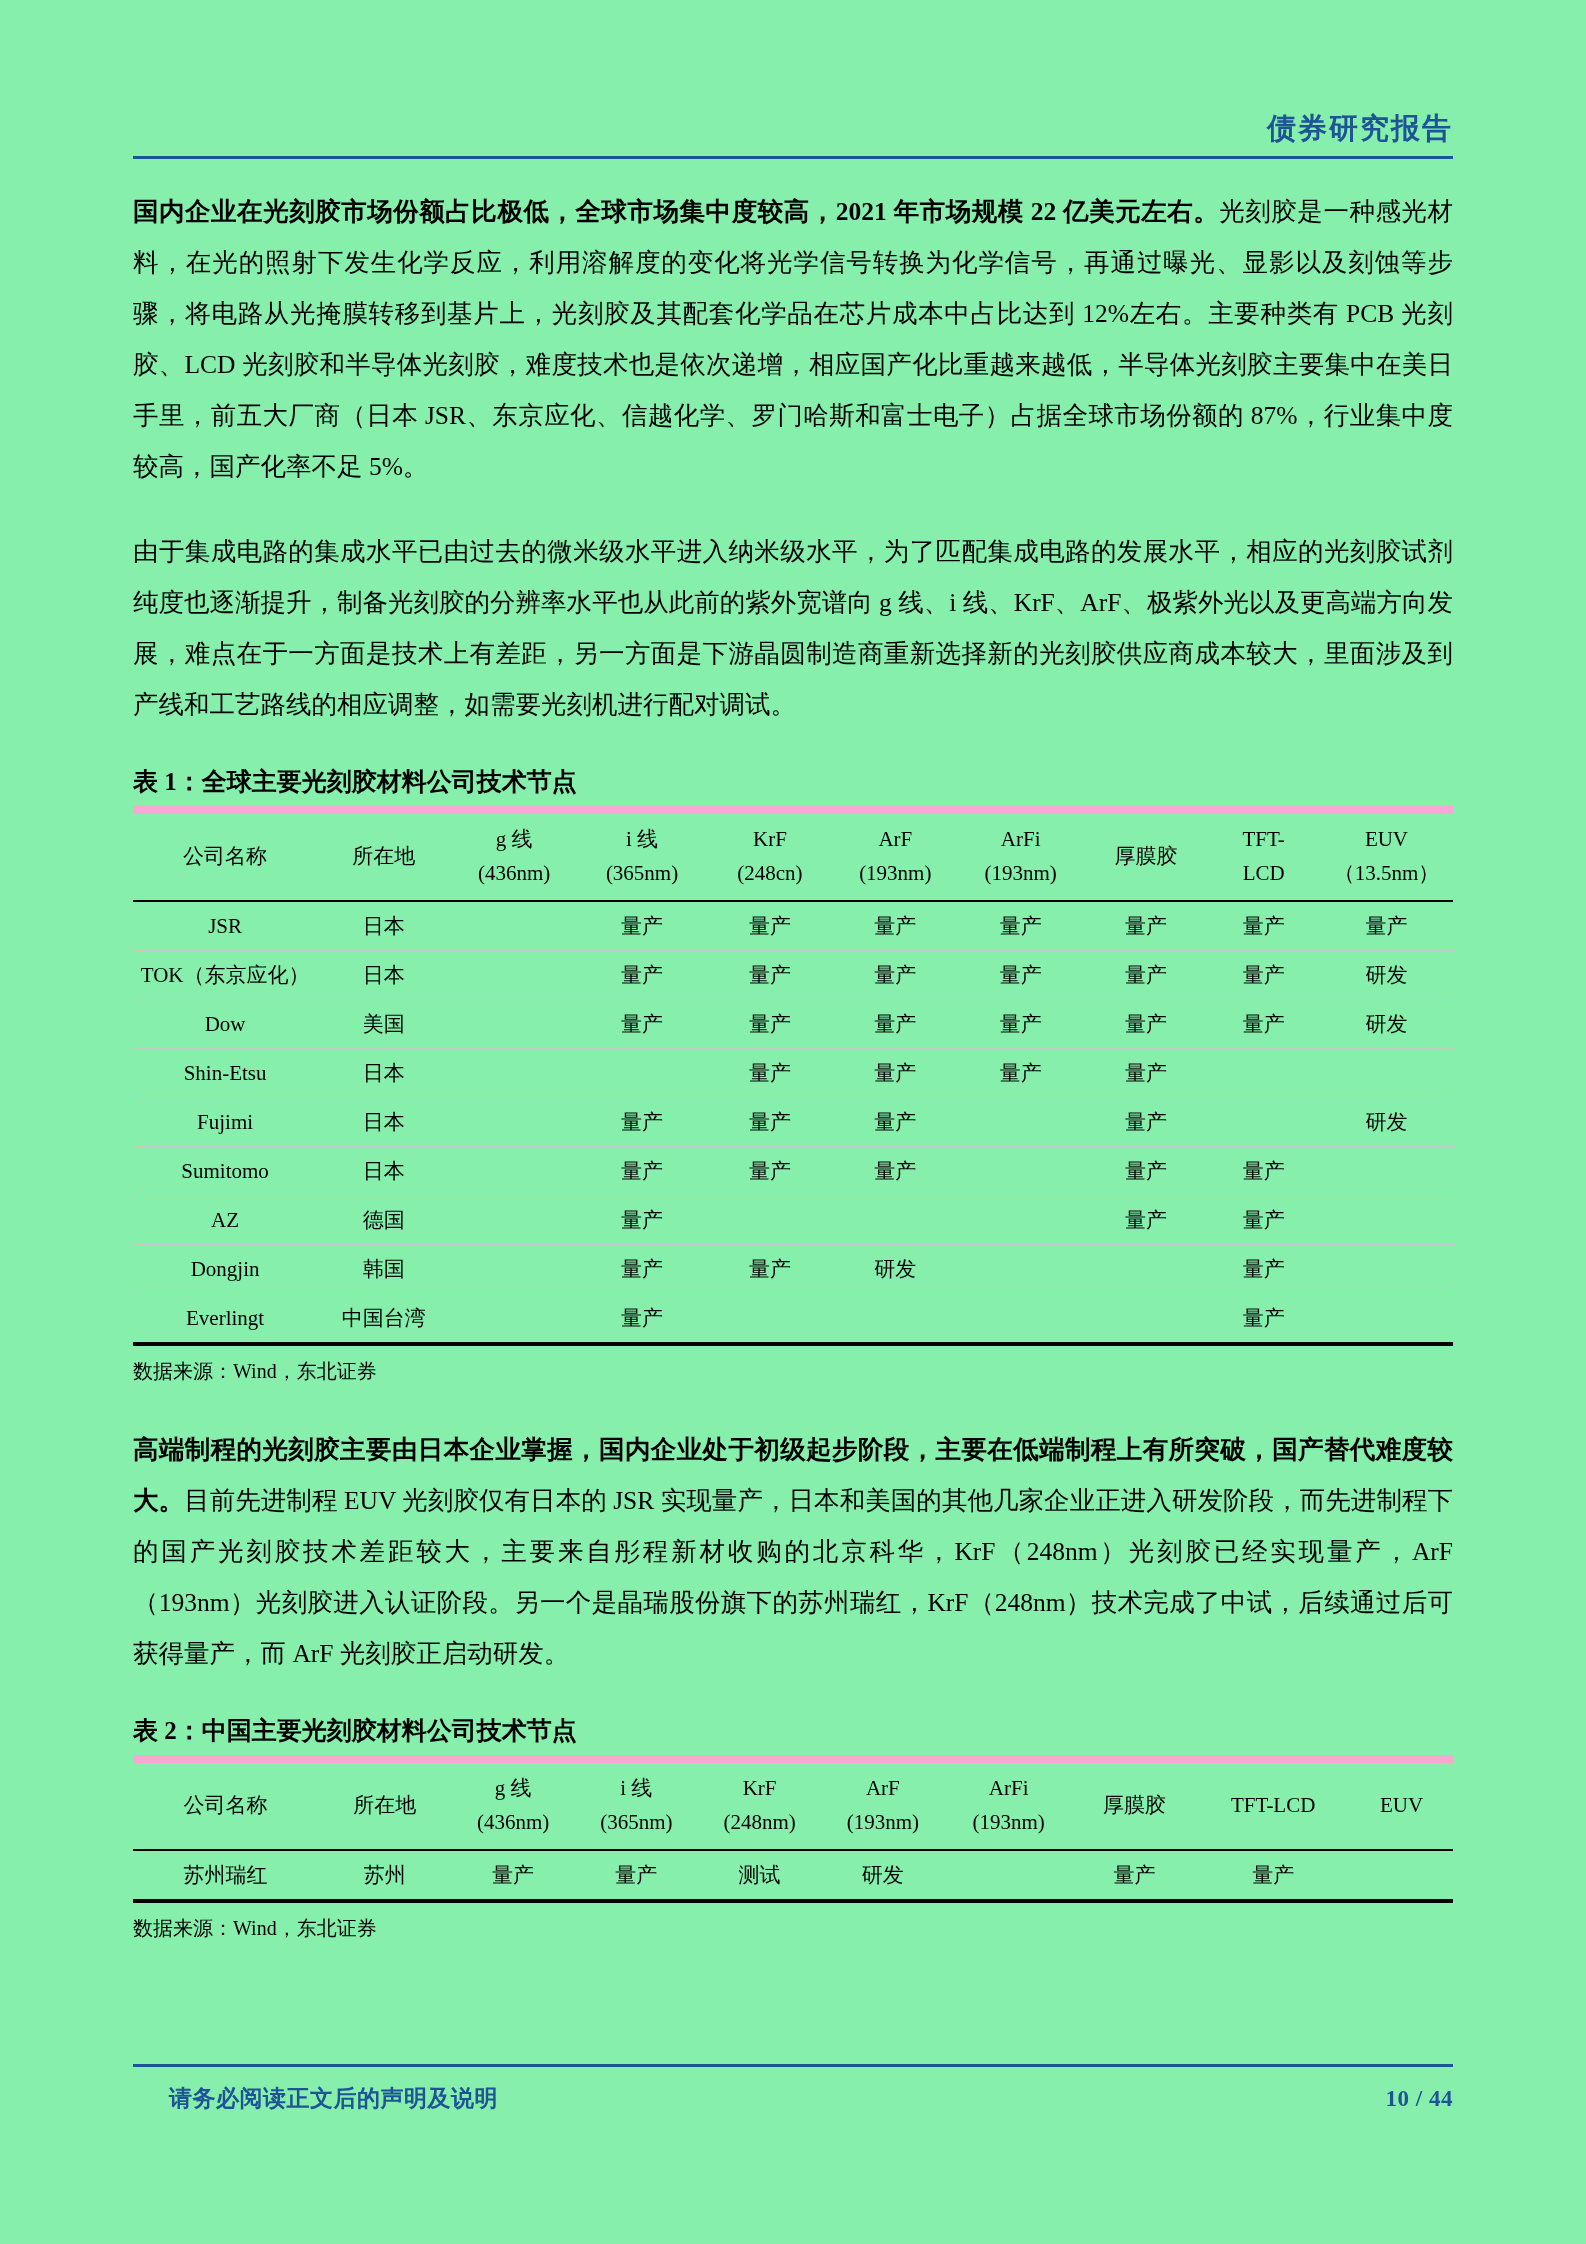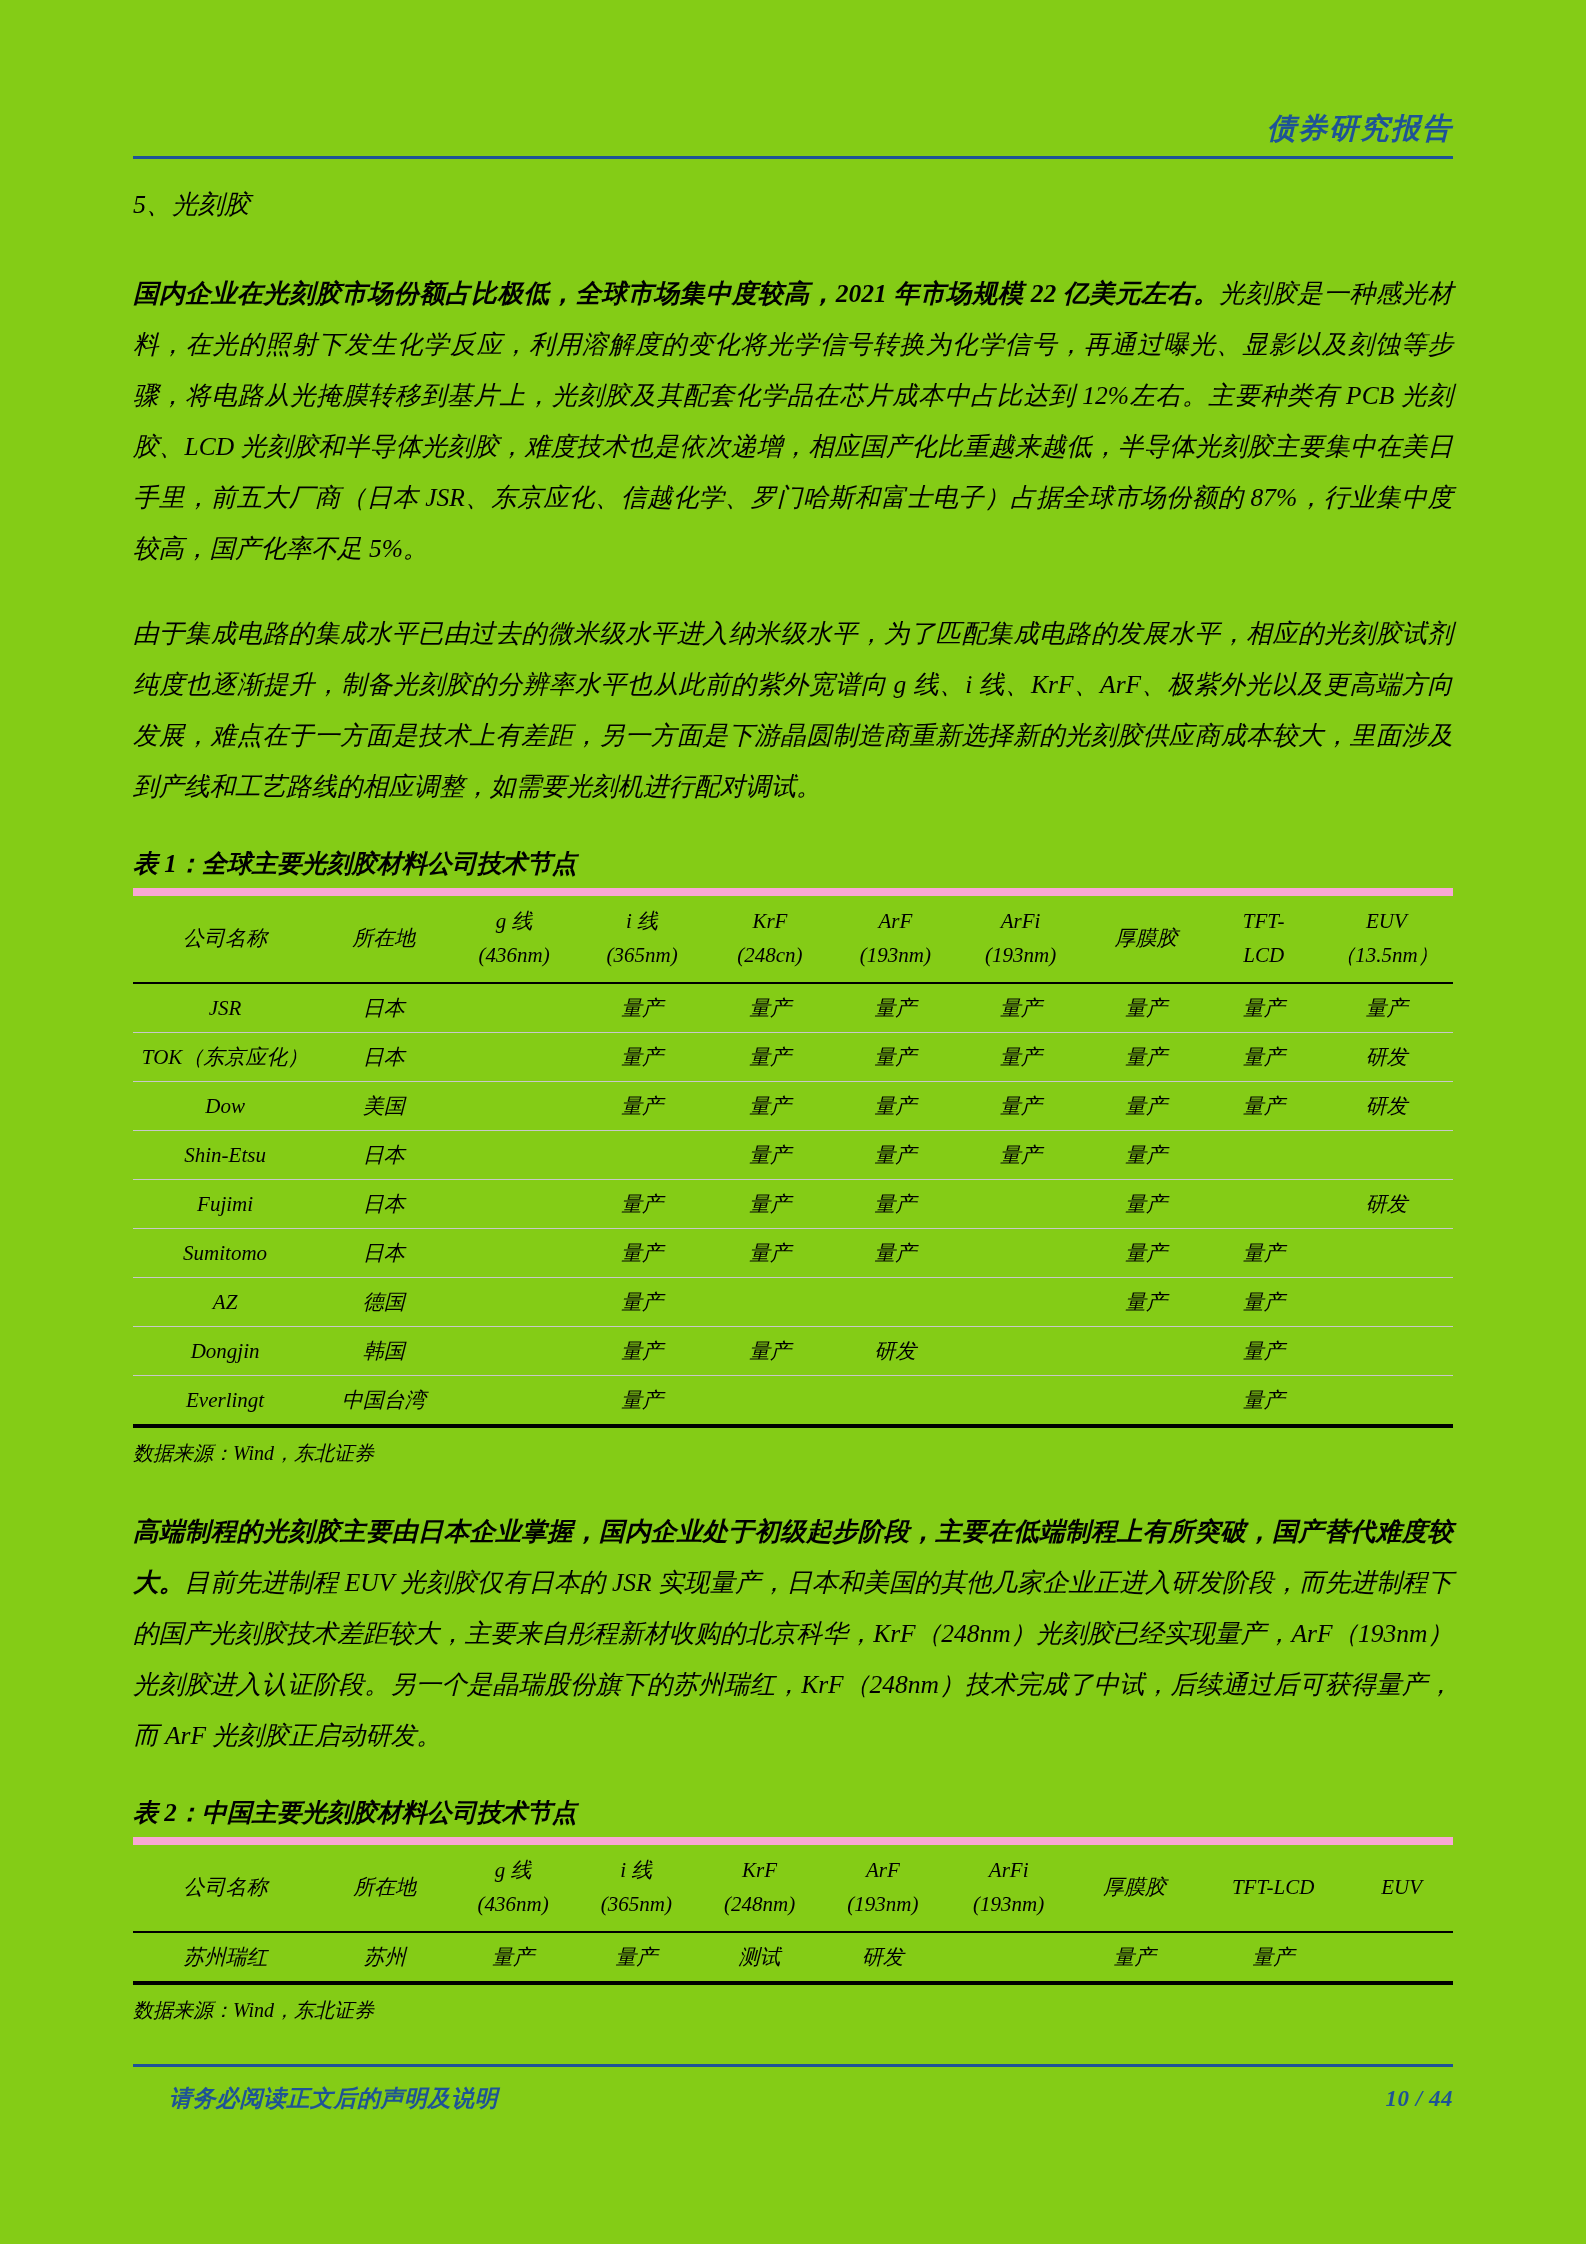--- a/index.html
+++ b/index.html
@@ -8,24 +8,23 @@
     background: #ffffff;
   }
   body {
     font-family: "Liberation Serif", "DejaVu Serif", serif;
     color: #000000;
   }
   .page {
     position: relative;
     width: 1586px;
     height: 2244px;
-    background: #84cc16;
+    background: #86efac;
     box-sizing: border-box;
     overflow: hidden;
-    font-style: italic;
   }
 
   
   .header {
     position: absolute;
     left: 133px;
     top: 108px;
     width: 1320px;
     height: 62px;
   }
@@ -182,21 +181,20 @@
 
 <div class="page">
 
   <div class="header">
     <div class="header-title">债券研究报告</div>
     <div class="header-rule"></div>
   </div>
 
   <div class="content">
 
-    <div class="section-title">5、光刻胶</div>
 
     <p class="para">
       <b>国内企业在光刻胶市场份额占比极低，全球市场集中度较高，2021 年市场规模 22 亿美元左右。</b><span>光刻胶是一种感光材料，在光的照射下发生化学反应，利用溶解度的变化将光学信号转换为化学信号，再通过曝光、显影以及刻蚀等步骤，将电路从光掩膜转移到基片上，光刻胶及其配套化学品在芯片成本中占比达到 12%左右。主要种类有 PCB 光刻胶、LCD 光刻胶和半导体光刻胶，难度技术也是依次递增，相应国产化比重越来越低，半导体光刻胶主要集中在美日手里，前五大厂商（日本 JSR、东京应化、信越化学、罗门哈斯和富士电子）占据全球市场份额的 87%，行业集中度较高，国产化率不足 5%。</span>
     </p>
 
     <p class="para">由于集成电路的集成水平已由过去的微米级水平进入纳米级水平，为了匹配集成电路的发展水平，相应的光刻胶试剂纯度也逐渐提升，制备光刻胶的分辨率水平也从此前的紫外宽谱向 g 线、i 线、KrF、ArF、极紫外光以及更高端方向发展，难点在于一方面是技术上有差距，另一方面是下游晶圆制造商重新选择新的光刻胶供应商成本较大，里面涉及到产线和工艺路线的相应调整，如需要光刻机进行配对调试。</p>
 
     <div class="table-block">
       <div class="table-caption">表 1：全球主要光刻胶材料公司技术节点</div>
       <table class="data t1">

